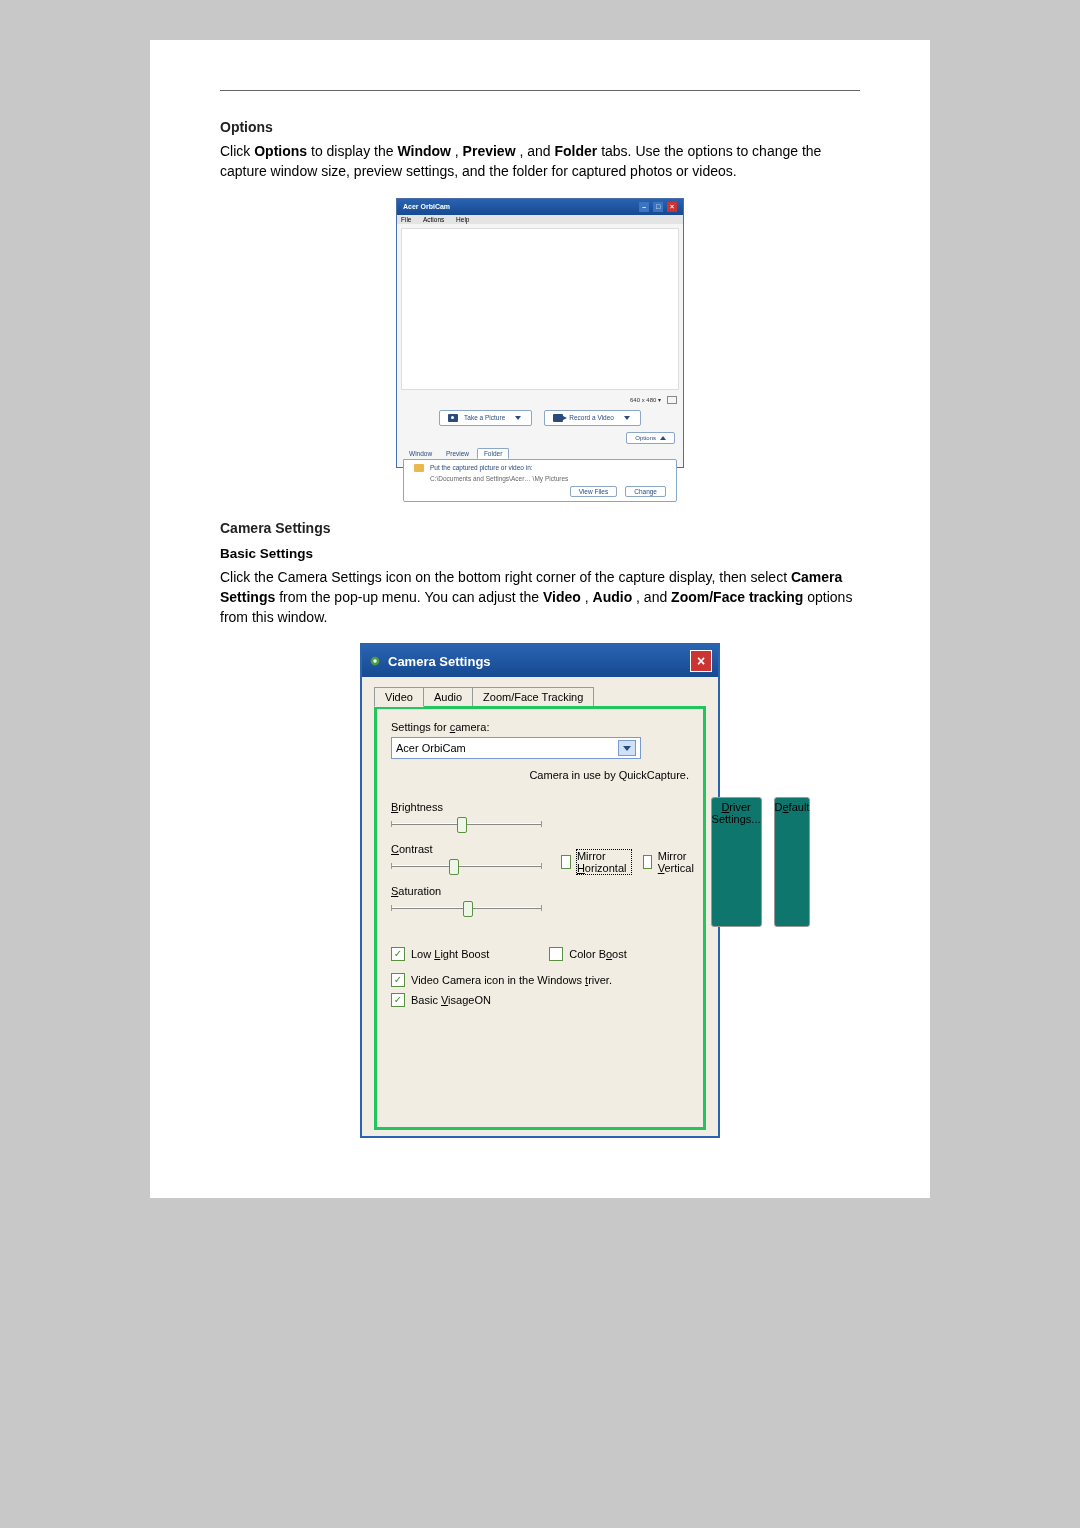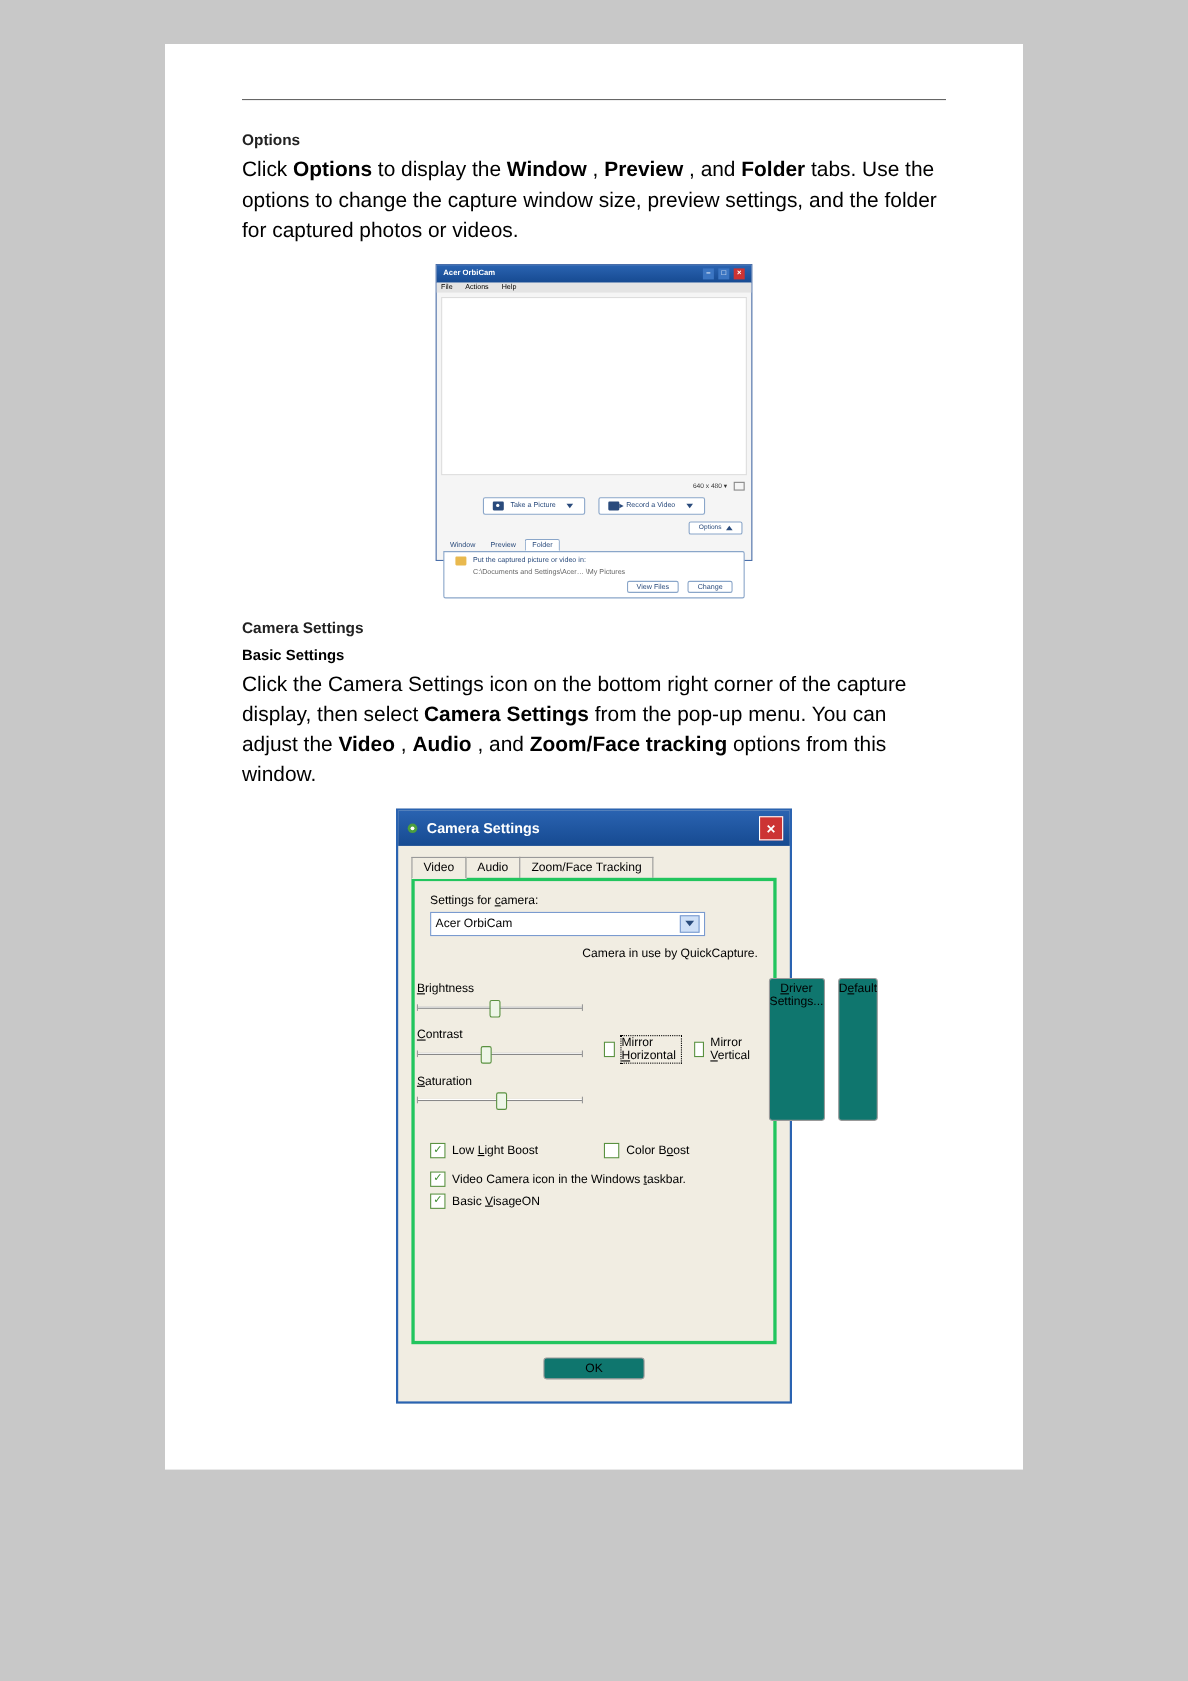--- a/index.html
+++ b/index.html
@@ -14,21 +14,21 @@
     margin: 40px auto;
     padding: 50px 70px 40px 70px;
     box-sizing: border-box;
     position: relative;
   }
   .hr-top {
     border-top: 1px solid #666;
     margin-bottom: 28px;
   }
   .p {
-    font-size: 19px;
+    font-size: 14px;
     line-height: 1.45;
     margin: 6px 0 14px 0;
   }
   .bold { font-weight: bold; }
   .h1 { font-size: 14px; font-weight: bold; margin-top: 22px; margin-bottom: 2px; color: #222;}
   .h2 { font-size: 13.5px; font-weight: bold; margin-top: 10px; margin-bottom: 2px; }
   .figure {
     text-align: center;
     margin: 16px 0 20px 0;
   }
@@ -259,21 +259,21 @@
     display: flex; align-items: center; justify-content: center;
   }
   .cs-select .drop .tri {
     width: 0; height: 0;
     border-top: 5px solid #2a4b7c;
     border-left: 4px solid transparent;
     border-right: 4px solid transparent;
   }
   .cs-note { margin: 10px 0 16px 0; text-align: right; }
   .cs-mid {
-    display: flex; justify-content: flex-end;
+    display: flex; justify-content: space-between;
     gap: 20px;
   }
   .cs-left { flex: 1; }
   .cs-right { width: 140px; display: flex; flex-direction: row; gap: 12px; }
   .slider-label { margin-top: 4px; }
   .slider {
     position: relative;
     width: 150px; height: 18px;
     margin: 2px 0 10px 0;
   }
@@ -528,27 +528,24 @@
               <span class="box">✓</span>
               <span><span>Low </span><span class="under">L</span><span>ight Boost</span></span>
             </div>
             <div class="cs-check">
               <span class="box"></span>
               <span><span>Color B</span><span class="under">o</span><span>ost</span></span>
             </div>
           </div>
           <div class="cs-check">
             <span class="box">✓</span>
-            <span><span>Video Camera icon in the Windows </span><span class="under">t</span><span>askbar.</span></span>
+            <span><span>Video Camera icon in the Windows </span><span class="under">t</span><span>river.</span></span>
           </div>
           <div class="cs-check">
             <span class="box">✓</span>
             <span><span>Basic </span><span class="under">V</span><span>isageON</span></span>
           </div>
         </div>
-        <div class="cs-footer">
-          <div class="cs-btn">OK</div>
-        </div>
       </div>
     </div>
   </div>
 
 </div>
 
 </body></html>

